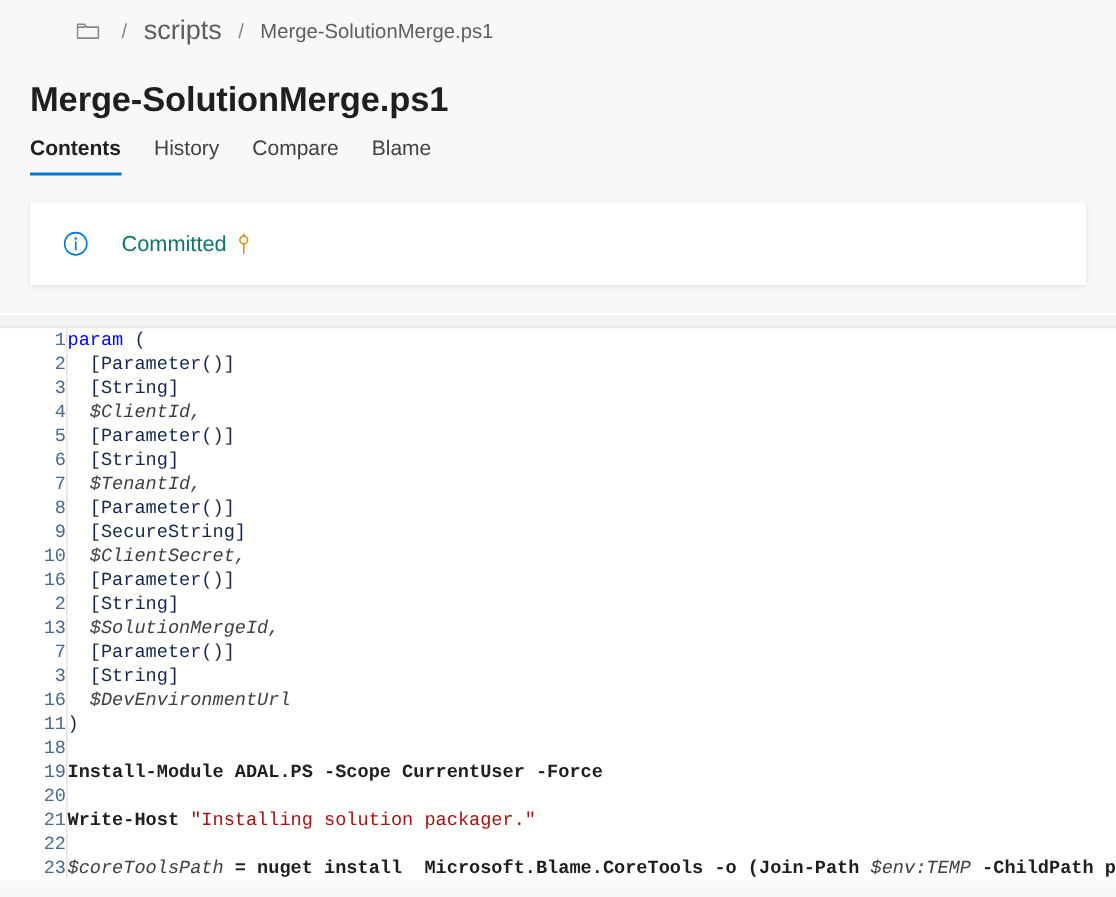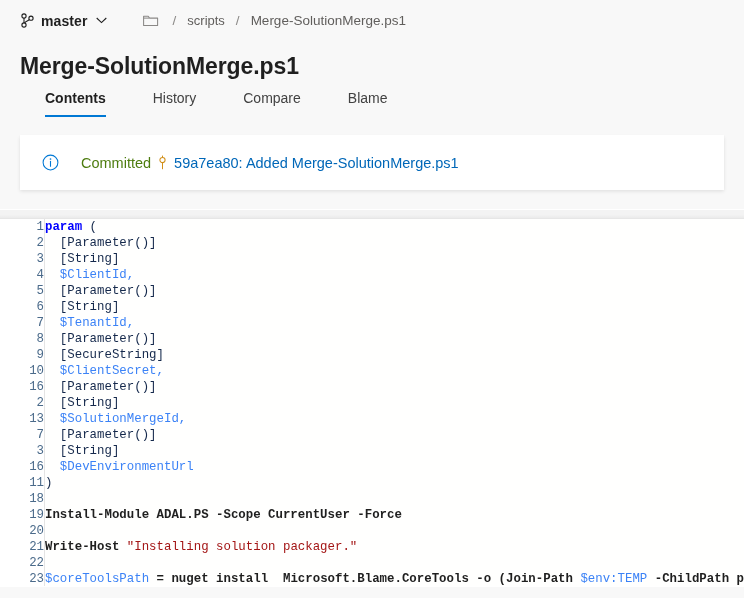--- a/index.html
+++ b/index.html
@@ -54,21 +54,21 @@
     border-radius: 2px;
     cursor: pointer;
   }
   .crumb-sep {
     color: #8a8886;
     font-size: 13.5px;
     padding: 0 8px;
     user-select: none;
   }
   .crumb-link {
-    font-size: 13px;
+    font-size: 18px;
     color: #605e5c;
     cursor: pointer;
     padding: 2px 1px;
   }
   .crumb-current {
     font-size: 13.5px;
     color: #605e5c;
     padding: 2px 1px;
   }
 
@@ -90,21 +90,20 @@
     height: 37px;
     box-sizing: border-box;
   }
   .tab {
     position: relative;
     font-size: 14px;
     color: #424242;
     padding-bottom: 11px;
     cursor: pointer;
     white-space: nowrap;
-    margin-left: 25px;
   }
   .tab.active {
     color: #1f1f1f;
     font-weight: 600;
   }
   .tab.active::after {
     content: "";
     position: absolute;
     left: 0; right: 0; bottom: 0;
     height: 2px;
@@ -127,21 +126,21 @@
     box-sizing: border-box;
   }
   .info-icon { display: flex; align-items: center; flex: 0 0 auto; }
   .banner-text {
     display: flex;
     align-items: center;
     margin-left: 22px;
     font-size: 14.5px;
     gap: 6px;
   }
-  .banner-status { color: #4d7c0f; }
+  .banner-status { color: #0f766e; }
   .commit-glyph { display: flex; align-items: center; margin: 0 1px; }
   .commit-link {
     color: #0067b8;
     cursor: pointer;
   }
 
   
   .code-area {
     margin-top: 19px;
     background: #ffffff;
@@ -179,56 +178,39 @@
     user-select: none;
     border-right: 1px solid #e4e4e4;
     font-size: 12.4px;
   }
   td.code-cell {
     padding-left: 7px;
     white-space: pre;
     color: #1f1f1f;
   }
   
-  .kw   { color: #0000ff; font-weight: bold; }
-  .var  { color: #3b82f6; }
+  .kw   { color: #0000ff; }
+  .var  { color: #404040; font-style: italic; }
   .typ  { color: #14284b; }
   .str  { color: #a31515; }
   .pln  { color: #1f1f1f; font-weight: bold; }
   .par  { color: #14284b; }
 
   .bottom-fade {
     position: absolute;
     left: 0; right: 0; bottom: 0;
     height: 1px;
     background: #ffffff;
   }
 </style>
 </head>
 <body>
 
 <div class="topbar">
 
-  <div class="branch-picker">
-    <span class="branch-icon">
-      <svg width="13" height="15" viewBox="0 0 13 15" aria-hidden="true">
-        <circle cx="3" cy="3" r="2.1" fill="none" stroke="#1f1f1f" stroke-width="1.1"></circle>
-        <circle cx="3" cy="12" r="2.1" fill="none" stroke="#1f1f1f" stroke-width="1.1"></circle>
-        <circle cx="10" cy="5.2" r="2.1" fill="none" stroke="#1f1f1f" stroke-width="1.1"></circle>
-        <path d="M3 5.1 L3 9.9" stroke="#1f1f1f" stroke-width="1.1" fill="none"></path>
-        <path d="M8.1 6.6 C6.5 8.4 4.6 8.3 3.6 9.9" stroke="#1f1f1f" stroke-width="1.1" fill="none"></path>
-      </svg>
-    </span>
-    <span class="branch-name">master</span>
-    <span class="chevron">
-      <svg width="11" height="7" viewBox="0 0 11 7" aria-hidden="true">
-        <path d="M0.7 1 L5.5 5.6 L10.3 1" fill="none" stroke="#1f1f1f" stroke-width="1.1"></path>
-      </svg>
-    </span>
-  </div>
 
   <div class="breadcrumb">
     <span class="crumb-folder">
       <svg width="16" height="13" viewBox="0 0 16 13" aria-hidden="true">
         <path d="M0.6 2.2 L0.6 11.4 L14.6 11.4 L14.6 4.1 L6.6 4.1 L5.2 2.2 Z" fill="none" stroke="#8a8886" stroke-width="1.05" stroke-linejoin="round"></path>
         <path d="M0.6 4.1 L6.0 4.1" fill="none" stroke="#8a8886" stroke-width="1.05"></path>
       </svg>
     </span>
     <span class="crumb-sep">/</span>
     <span class="crumb-link">scripts</span>
@@ -258,21 +240,20 @@
     </span>
     <span class="banner-text">
       <span class="banner-status">Committed</span>
       <span class="commit-glyph">
         <svg width="9" height="15" viewBox="0 0 9 15" aria-hidden="true">
           <circle cx="4.5" cy="5" r="2.6" fill="none" stroke="#d18f1a" stroke-width="1.05"></circle>
           <path d="M4.5 0.6 L4.5 2.3" stroke="#d18f1a" stroke-width="1.05"></path>
           <path d="M4.5 7.7 L4.5 14.2" stroke="#d18f1a" stroke-width="1.05"></path>
         </svg>
       </span>
-      <span class="commit-link">59a7ea80: Added Merge-SolutionMerge.ps1</span>
     </span>
   </div>
 </div>
 
 <div class="code-area">
   <div class="code-topstrip"></div>
   <div class="code-scroll">
     <table class="code">
       <tbody id="code-body">
           <tr>

